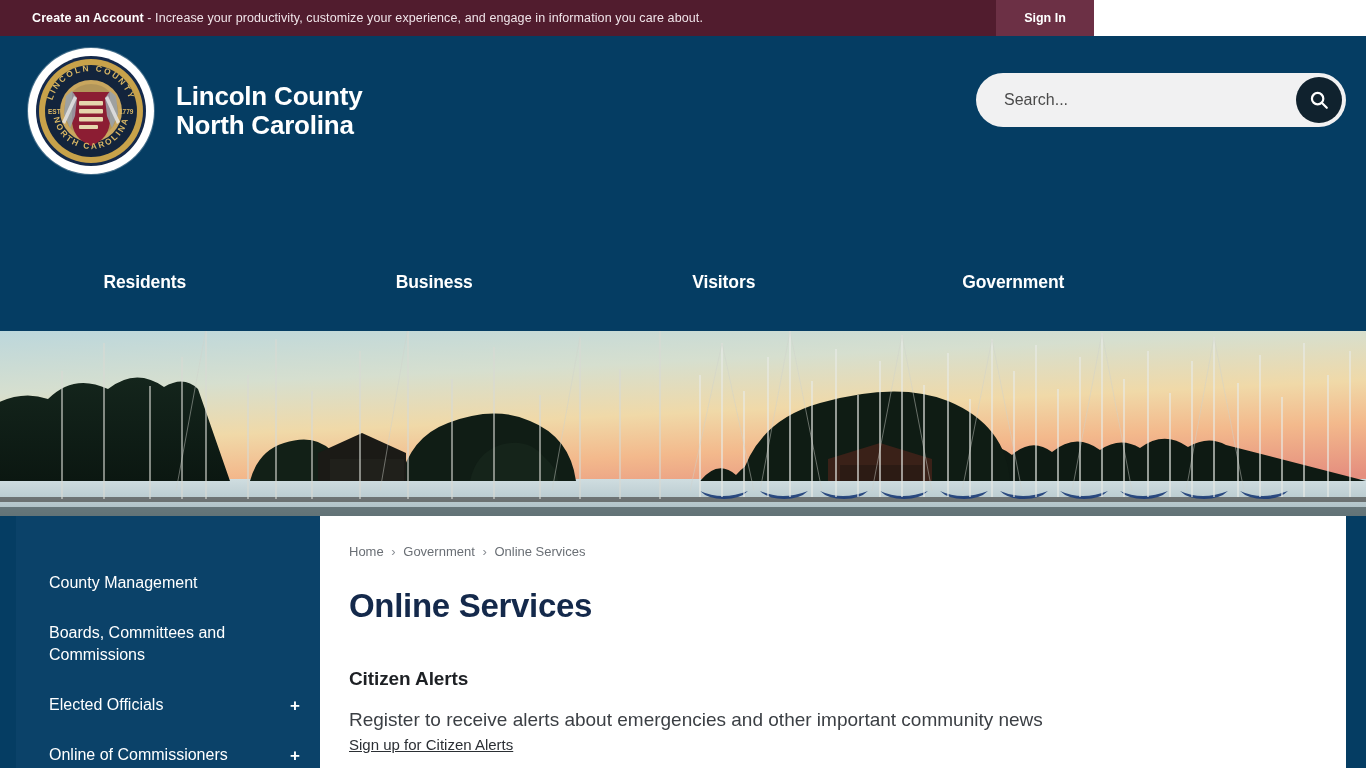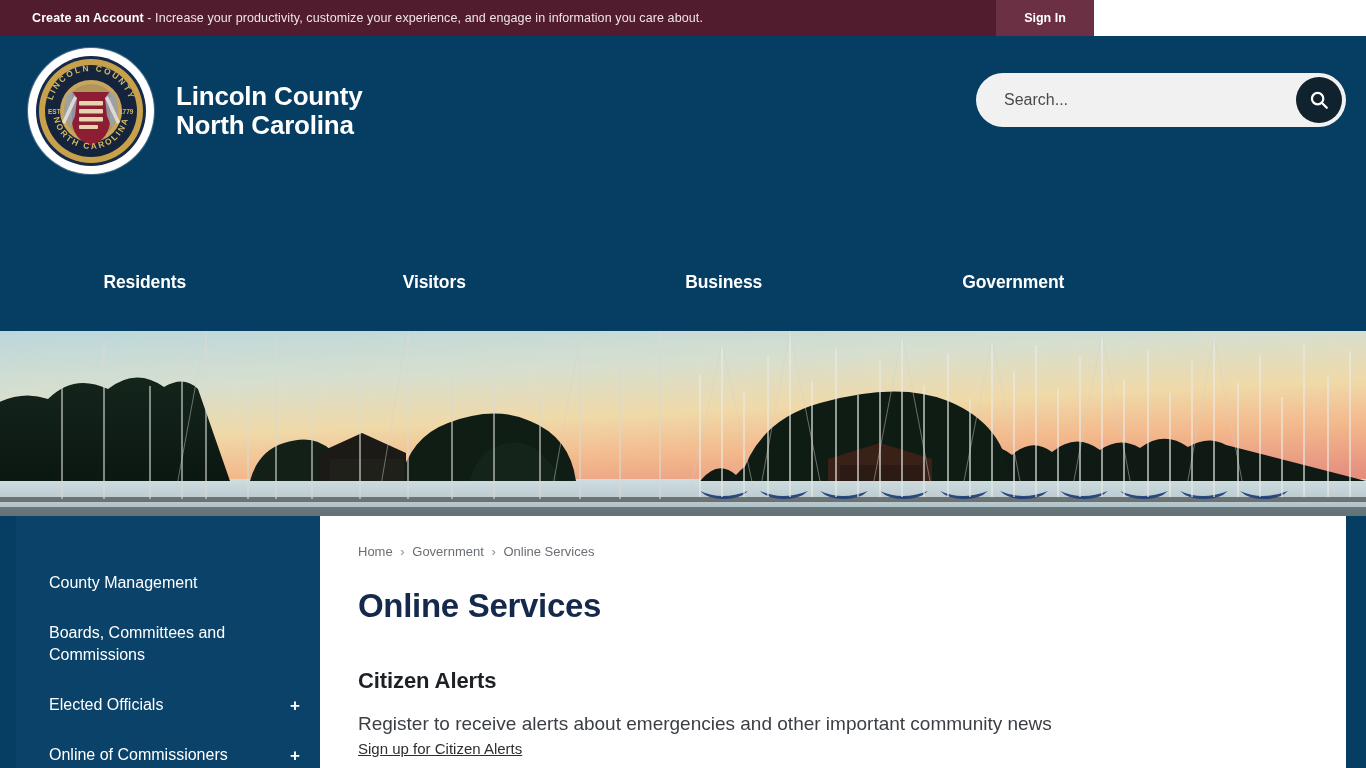--- a/index.html
+++ b/index.html
@@ -110,33 +110,33 @@
     color:#ffffff; font-size:16px;
     padding:14px 40px 14px 33px;
     line-height:1.38; cursor:pointer;
   }
   .side-plus{
     position:absolute; right:20px; top:50%; transform:translateY(-50%);
     font-size:17px; font-weight:bold; color:#ffffff; line-height:1;
   }
 
   .main{
-    flex:1; padding:28px 30px 0 38px; background:#ffffff;
+    flex:1; padding:28px 30px 0 29px; background:#ffffff;
     position:relative;
   }
   .crumb{ font-size:13px; color:#6a6f75; }
   .crumb .sep{ margin:0 4px; color:#8a8f95; }
   .crumb .ci{ cursor:pointer; }
   .page-title{
     margin-top:28px;
     font-size:33px; font-weight:bold; color:#14294b; letter-spacing:-.3px;
   }
   .sec{ margin-top:43px; }
   .sec-h{
-    font-size:22px; font-weight:bold; color:#1d2024; letter-spacing:-.1px;
+    font-size:19px; font-weight:bold; color:#1d2024; letter-spacing:-.1px;
   }
   .sec-p{
     margin-top:16px; font-size:19px; color:#3b3f44; line-height:1.45;
   }
   .sec-link{
     display:inline-block; margin-top:2px;
     font-size:15px; color:#2b2f34; text-decoration:underline; cursor:pointer;
   }
   .sec2{ margin-top:28px; }
 </style>
@@ -198,22 +198,22 @@
     <button class="search-btn">
       <svg width="22" height="22" viewBox="0 0 24 24" fill="none" stroke="#ffffff" stroke-width="2.4" stroke-linecap="round">
         <circle cx="10.5" cy="10.5" r="6.2"></circle>
         <line x1="15.3" y1="15.3" x2="20.5" y2="20.5"></line>
       </svg>
     </button>
   </div>
 
   <nav class="nav">
     <div class="nav-item">Residents</div>
+    <div class="nav-item">Business</div>
     <div class="nav-item">Visitors</div>
-    <div class="nav-item">Business</div>
     <div class="nav-item">Government</div>
   </nav>
 </div>
 
 <div class="hero">
   <svg viewBox="0 0 1366 185" preserveAspectRatio="none">
     <defs>
       <linearGradient id="sky" x1="0" y1="0" x2="0.35" y2="1">
         <stop offset="0%" stop-color="#bcd7dc"></stop>
         <stop offset="30%" stop-color="#d6dfcf"></stop>

